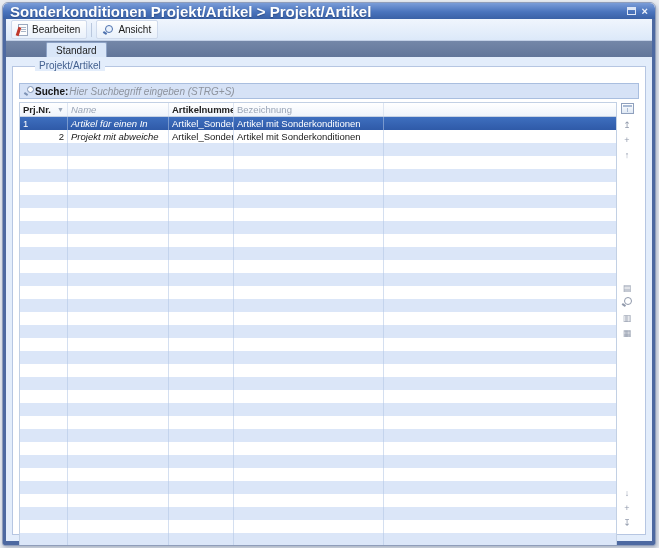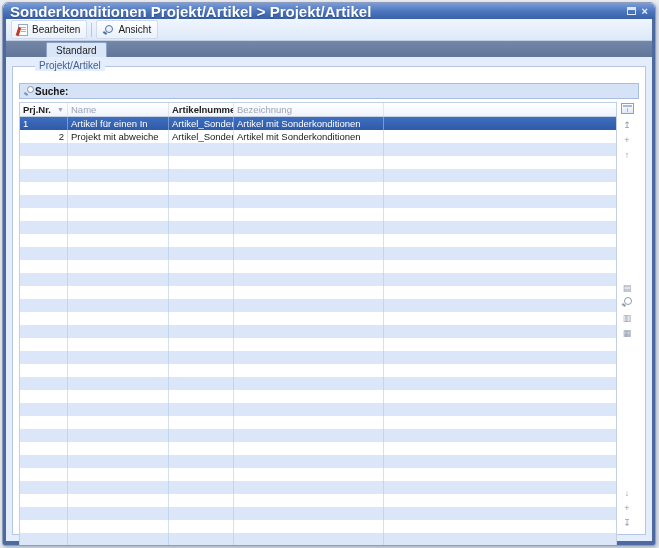--- a/index.html
+++ b/index.html
@@ -58,21 +58,21 @@
          color:#9aa5b6;overflow:hidden;white-space:nowrap;box-sizing:border-box;}
   .hcell.emph{color:#222;font-weight:bold;}
   .sort{margin-left:auto;color:#9aa7ba;font-size:7px;line-height:7px;padding-left:2px;}
   .row{display:flex;height:13px;flex:0 0 13px;color:#1a1a1a;}
   .row.stripe{background:#dbe6f8;}
   .row.selected{background:linear-gradient(#3e6fbf,#2f5aa8);color:#fff;}
   .cell{font-size:9.5px;padding:0 3px;display:flex;align-items:center;overflow:hidden;white-space:nowrap;
         border-right:1px solid rgba(176,197,228,.55);box-sizing:border-box;}
   .c0{width:48px;flex:0 0 48px;justify-content:flex-end;}
   .row.selected .c0{justify-content:flex-start;}
-  .c1{width:101px;flex:0 0 101px;}
+  .c1{width:101px;flex:0 0 101px;font-style:italic;}
   .c2{width:65px;flex:0 0 65px;}
   .c3{width:150px;flex:0 0 150px;}
   .c4{flex:1;border-right:none;}
   
   .side-strip{width:20px;flex:0 0 20px;display:flex;flex-direction:column;align-items:center;padding-top:1px;}
   .col-chooser{width:13px;height:11px;border:1px solid #8fa0bd;background:linear-gradient(#ffffff,#dfe8f4);
                position:relative;margin-bottom:3px;box-sizing:border-box;}
   .col-chooser::before{content:"";position:absolute;left:1px;top:1px;right:1px;height:2px;background:#a9bad4;}
   .col-chooser::after{content:"";position:absolute;left:5px;top:4px;width:1px;bottom:1px;background:#a9bad4;}
   .grp{display:flex;flex-direction:column;align-items:center;}
@@ -114,20 +114,21 @@
         <div class="tab">Standard</div>
       </div>
 
       <div class="content">
         <div class="groupbox">
           <div class="gb-label">Projekt/Artikel</div>
 
           <div class="searchbar">
             <span class="s-mag"></span>
             <span class="search-label">Suche:</span>
+            <span class="search-ph">Hier Suchbegriff eingeben (STRG+S)</span>
           </div>
 
           <div class="gridwrap">
             <div class="grid">
                 <div class="hrow">
                   <div class="hcell c0 emph">Prj.Nr.<span class="sort">▼</span></div>
                   <div class="hcell c1">Name</div>
                   <div class="hcell c2 emph">Artikelnummer</div>
                   <div class="hcell c3">Bezeichnung</div>
                   <div class="hcell c4"></div>

